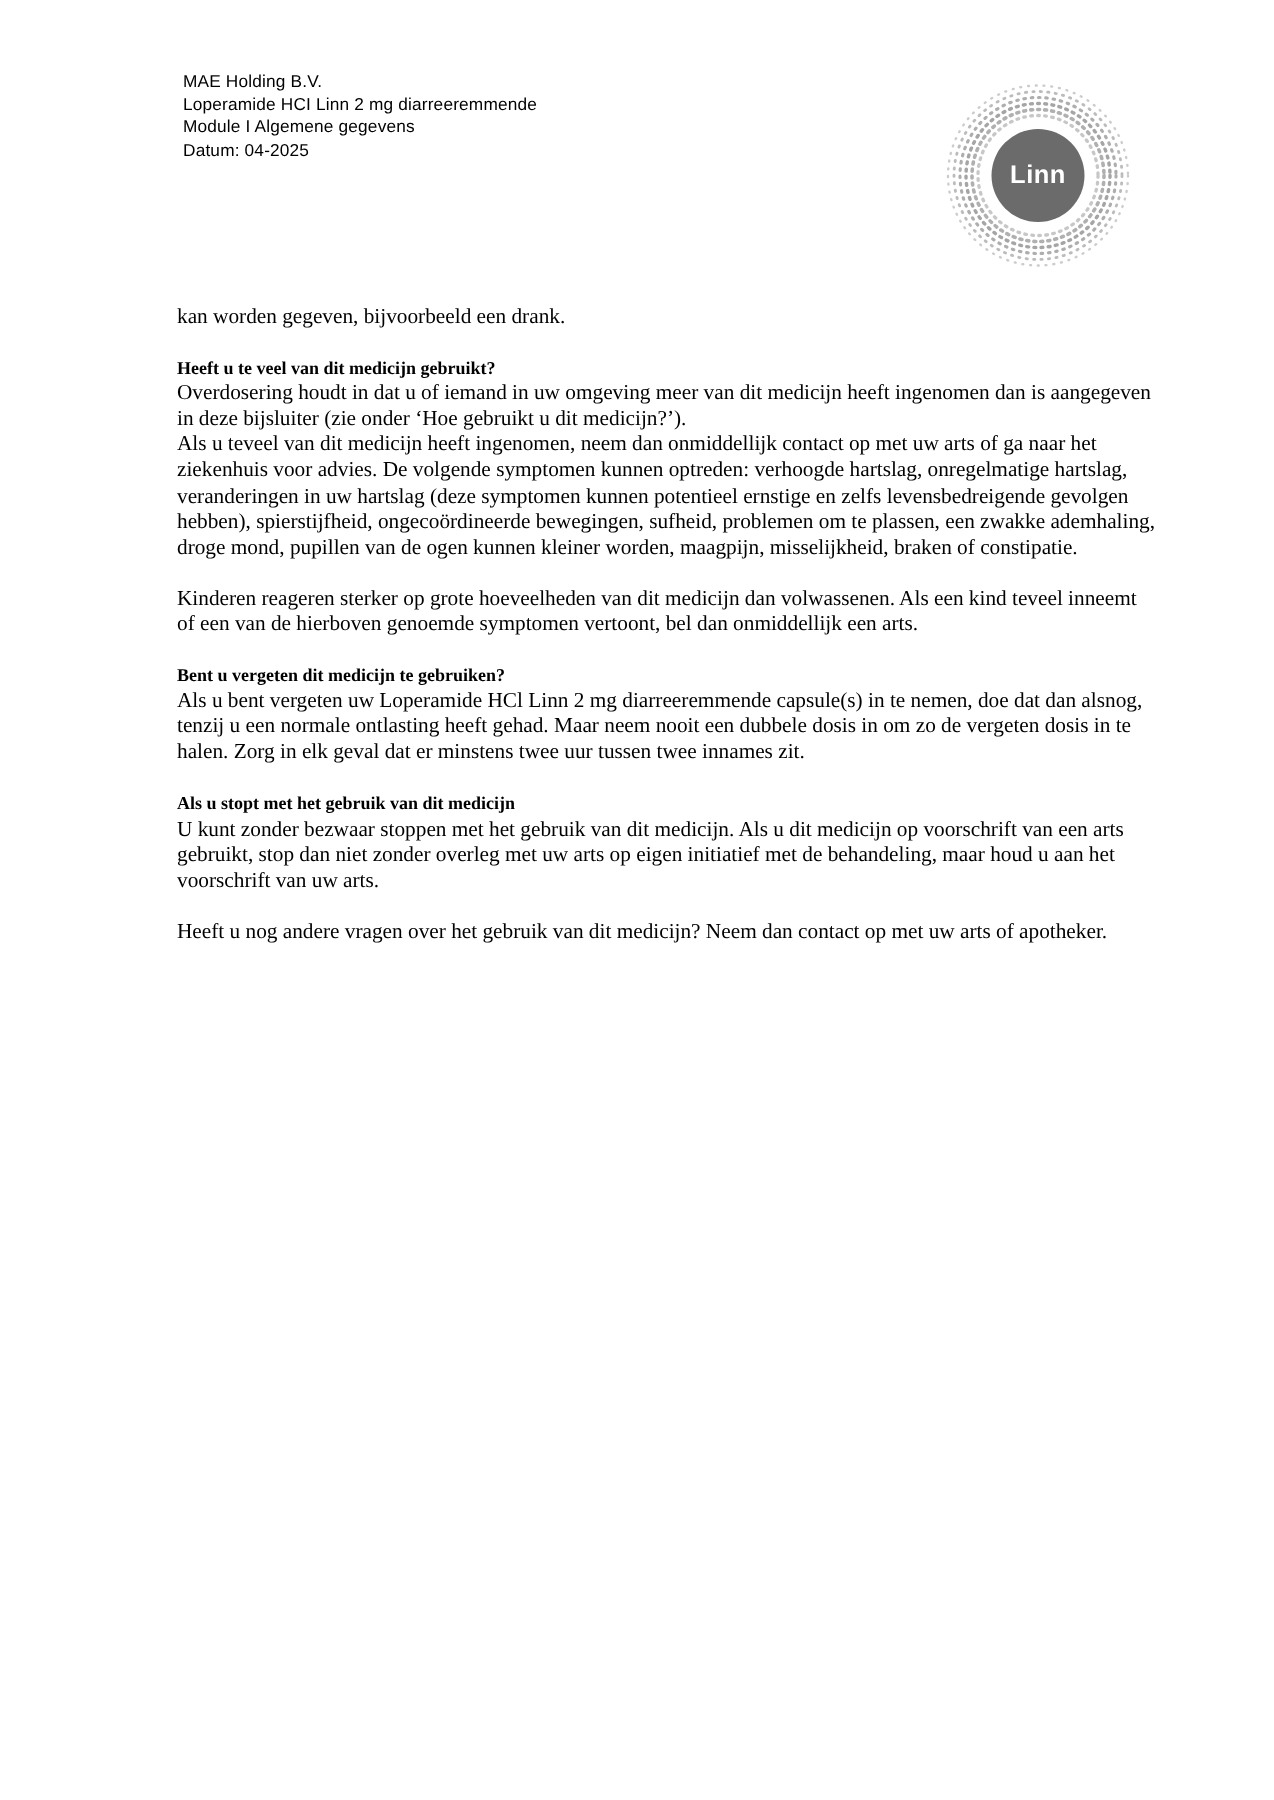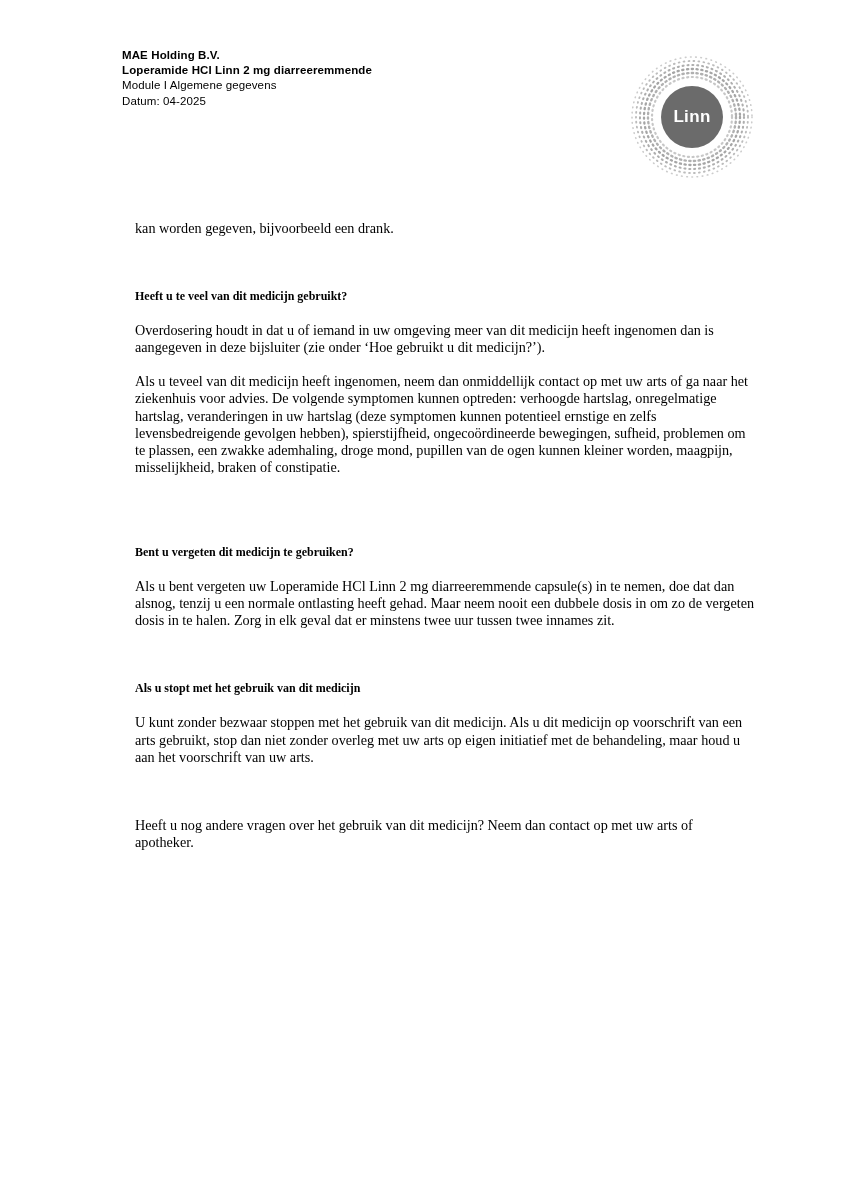--- a/index.html
+++ b/index.html
@@ -26,21 +26,21 @@
   }
   .doc-header .hdr-line {
     font-family: "Liberation Sans", sans-serif;
     font-size: 11.5px;
     line-height: 15.2px;
     color: #000000;
     letter-spacing: 0.01em;
     white-space: pre-wrap;
   }
   .doc-header .hdr-line.bold {
-    font-weight: bold;
+    font-weight: normal;
   }
   .doc-header .hdr-group-2 {
   }
 
   
   .logo {
     position: absolute;
     left: 628px;
     top: 53px;
     width: 128px;
@@ -71,21 +71,21 @@
 
   
   .body-area {
     position: absolute;
     left: 118px;
     top: 203px;
     width: 654px;
   }
   .body-area p,
   .body-area h2 {
-    margin: 17px;
+    margin: 0;
     font-family: "Liberation Serif", "DejaVu Serif", serif;
     font-size: 14.2px;
     line-height: 17.1px;
     color: #000000;
     text-align: left;
   }
   .body-area h2 {
     font-weight: bold;
     font-size: 12px;
   }
@@ -128,20 +128,21 @@
   <div class="body-area">
 
     <p>kan worden gegeven, bijvoorbeeld een drank.</p>
 
     <div class="spacer-md"></div>
 
     <h2>Heeft u te veel van dit medicijn gebruikt?</h2>
     <p>Overdosering houdt in dat u of iemand in uw omgeving meer van dit medicijn heeft ingenomen dan is aangegeven in deze bijsluiter (zie onder ‘Hoe gebruikt u dit medicijn?’).</p>
     <p>Als u teveel van dit medicijn heeft ingenomen, neem dan onmiddellijk contact op met uw arts of ga naar het ziekenhuis voor advies. De volgende symptomen kunnen optreden: verhoogde hartslag, onregelmatige hartslag, veranderingen in uw hartslag (deze symptomen kunnen potentieel ernstige en zelfs levensbedreigende gevolgen hebben), spierstijfheid, ongecoördineerde bewegingen, sufheid, problemen om te plassen, een zwakke ademhaling, droge mond, pupillen van de ogen kunnen kleiner worden, maagpijn, misselijkheid, braken of constipatie.</p>
     <div class="spacer-sm"></div>
+    <p>Kinderen reageren sterker op grote hoeveelheden van dit medicijn dan volwassenen. Als een kind teveel inneemt of een van de hierboven genoemde symptomen vertoont, bel dan onmiddellijk een arts.</p>
 
     <div class="spacer-md"></div>
 
     <h2>Bent u vergeten dit medicijn te gebruiken?</h2>
     <p>Als u bent vergeten uw Loperamide HCl Linn 2 mg diarreeremmende capsule(s) in te nemen, doe dat dan alsnog, tenzij u een normale ontlasting heeft gehad. Maar neem nooit een dubbele dosis in om zo de vergeten dosis in te halen. Zorg in elk geval dat er minstens twee uur tussen twee innames zit.</p>
 
     <div class="spacer-md"></div>
 
     <h2>Als u stopt met het gebruik van dit medicijn</h2>
     <p>U kunt zonder bezwaar stoppen met het gebruik van dit medicijn. Als u dit medicijn op voorschrift van een arts gebruikt, stop dan niet zonder overleg met uw arts op eigen initiatief met de behandeling, maar houd u aan het voorschrift van uw arts.</p>

